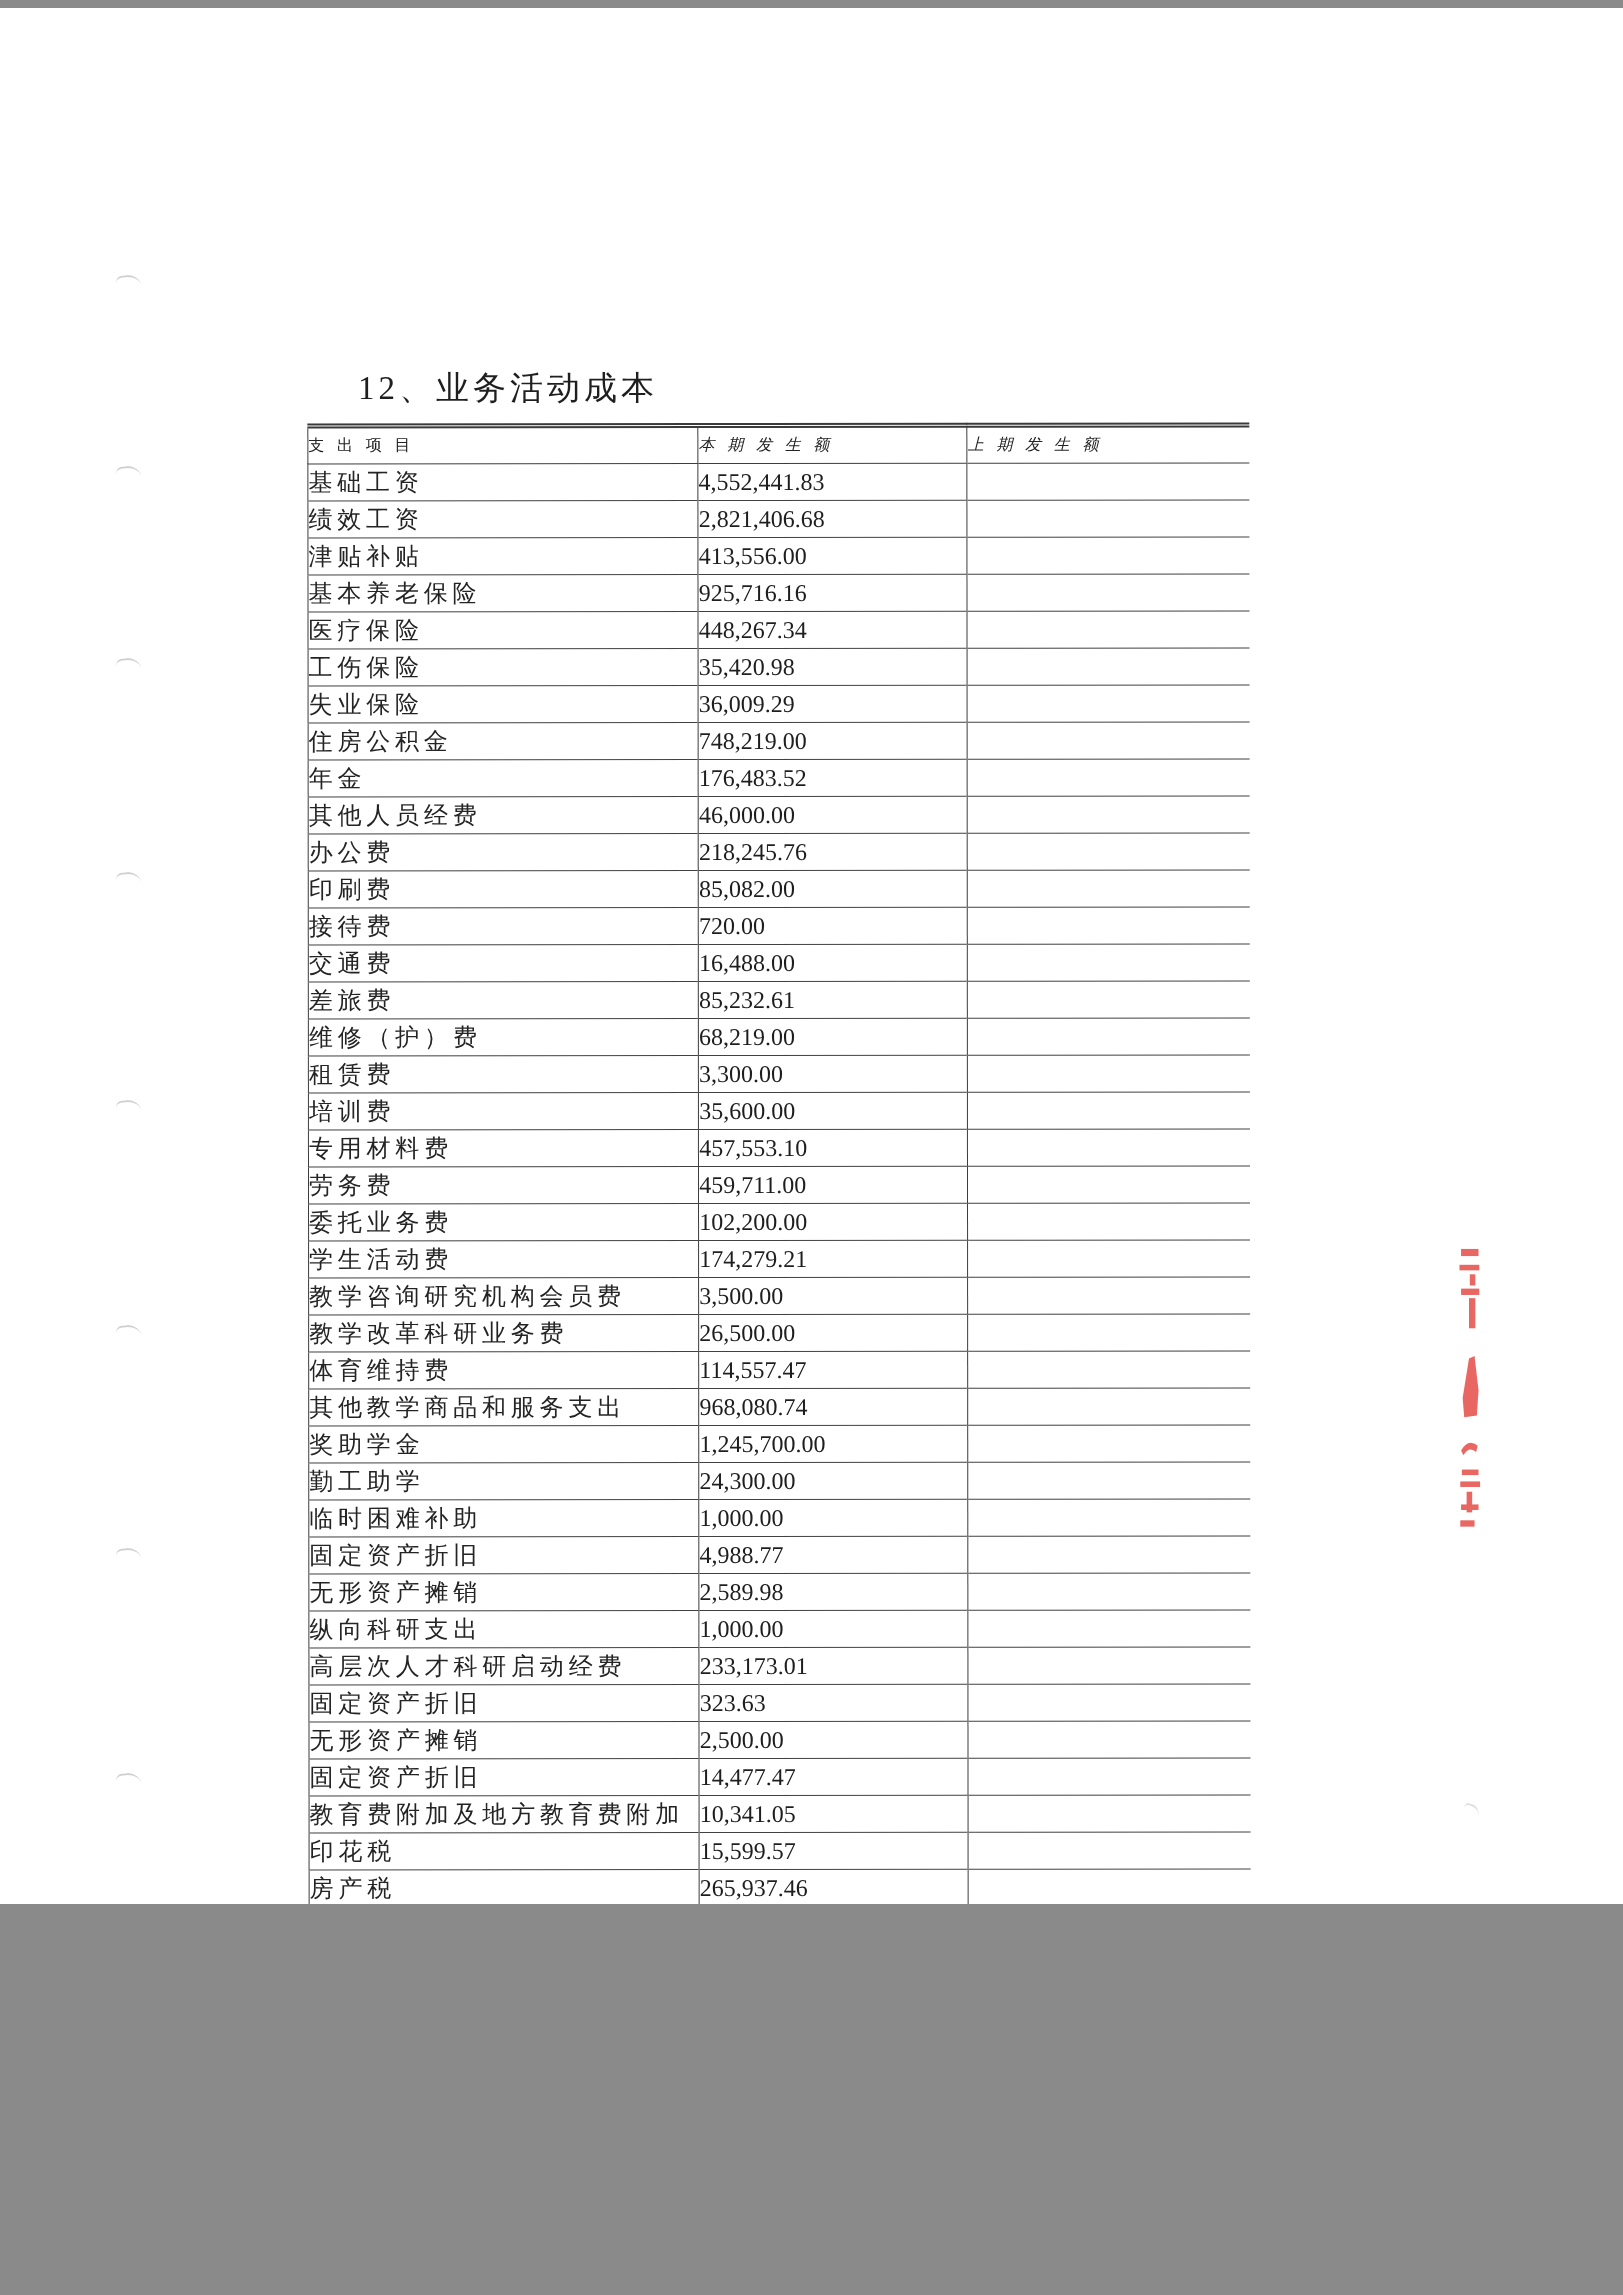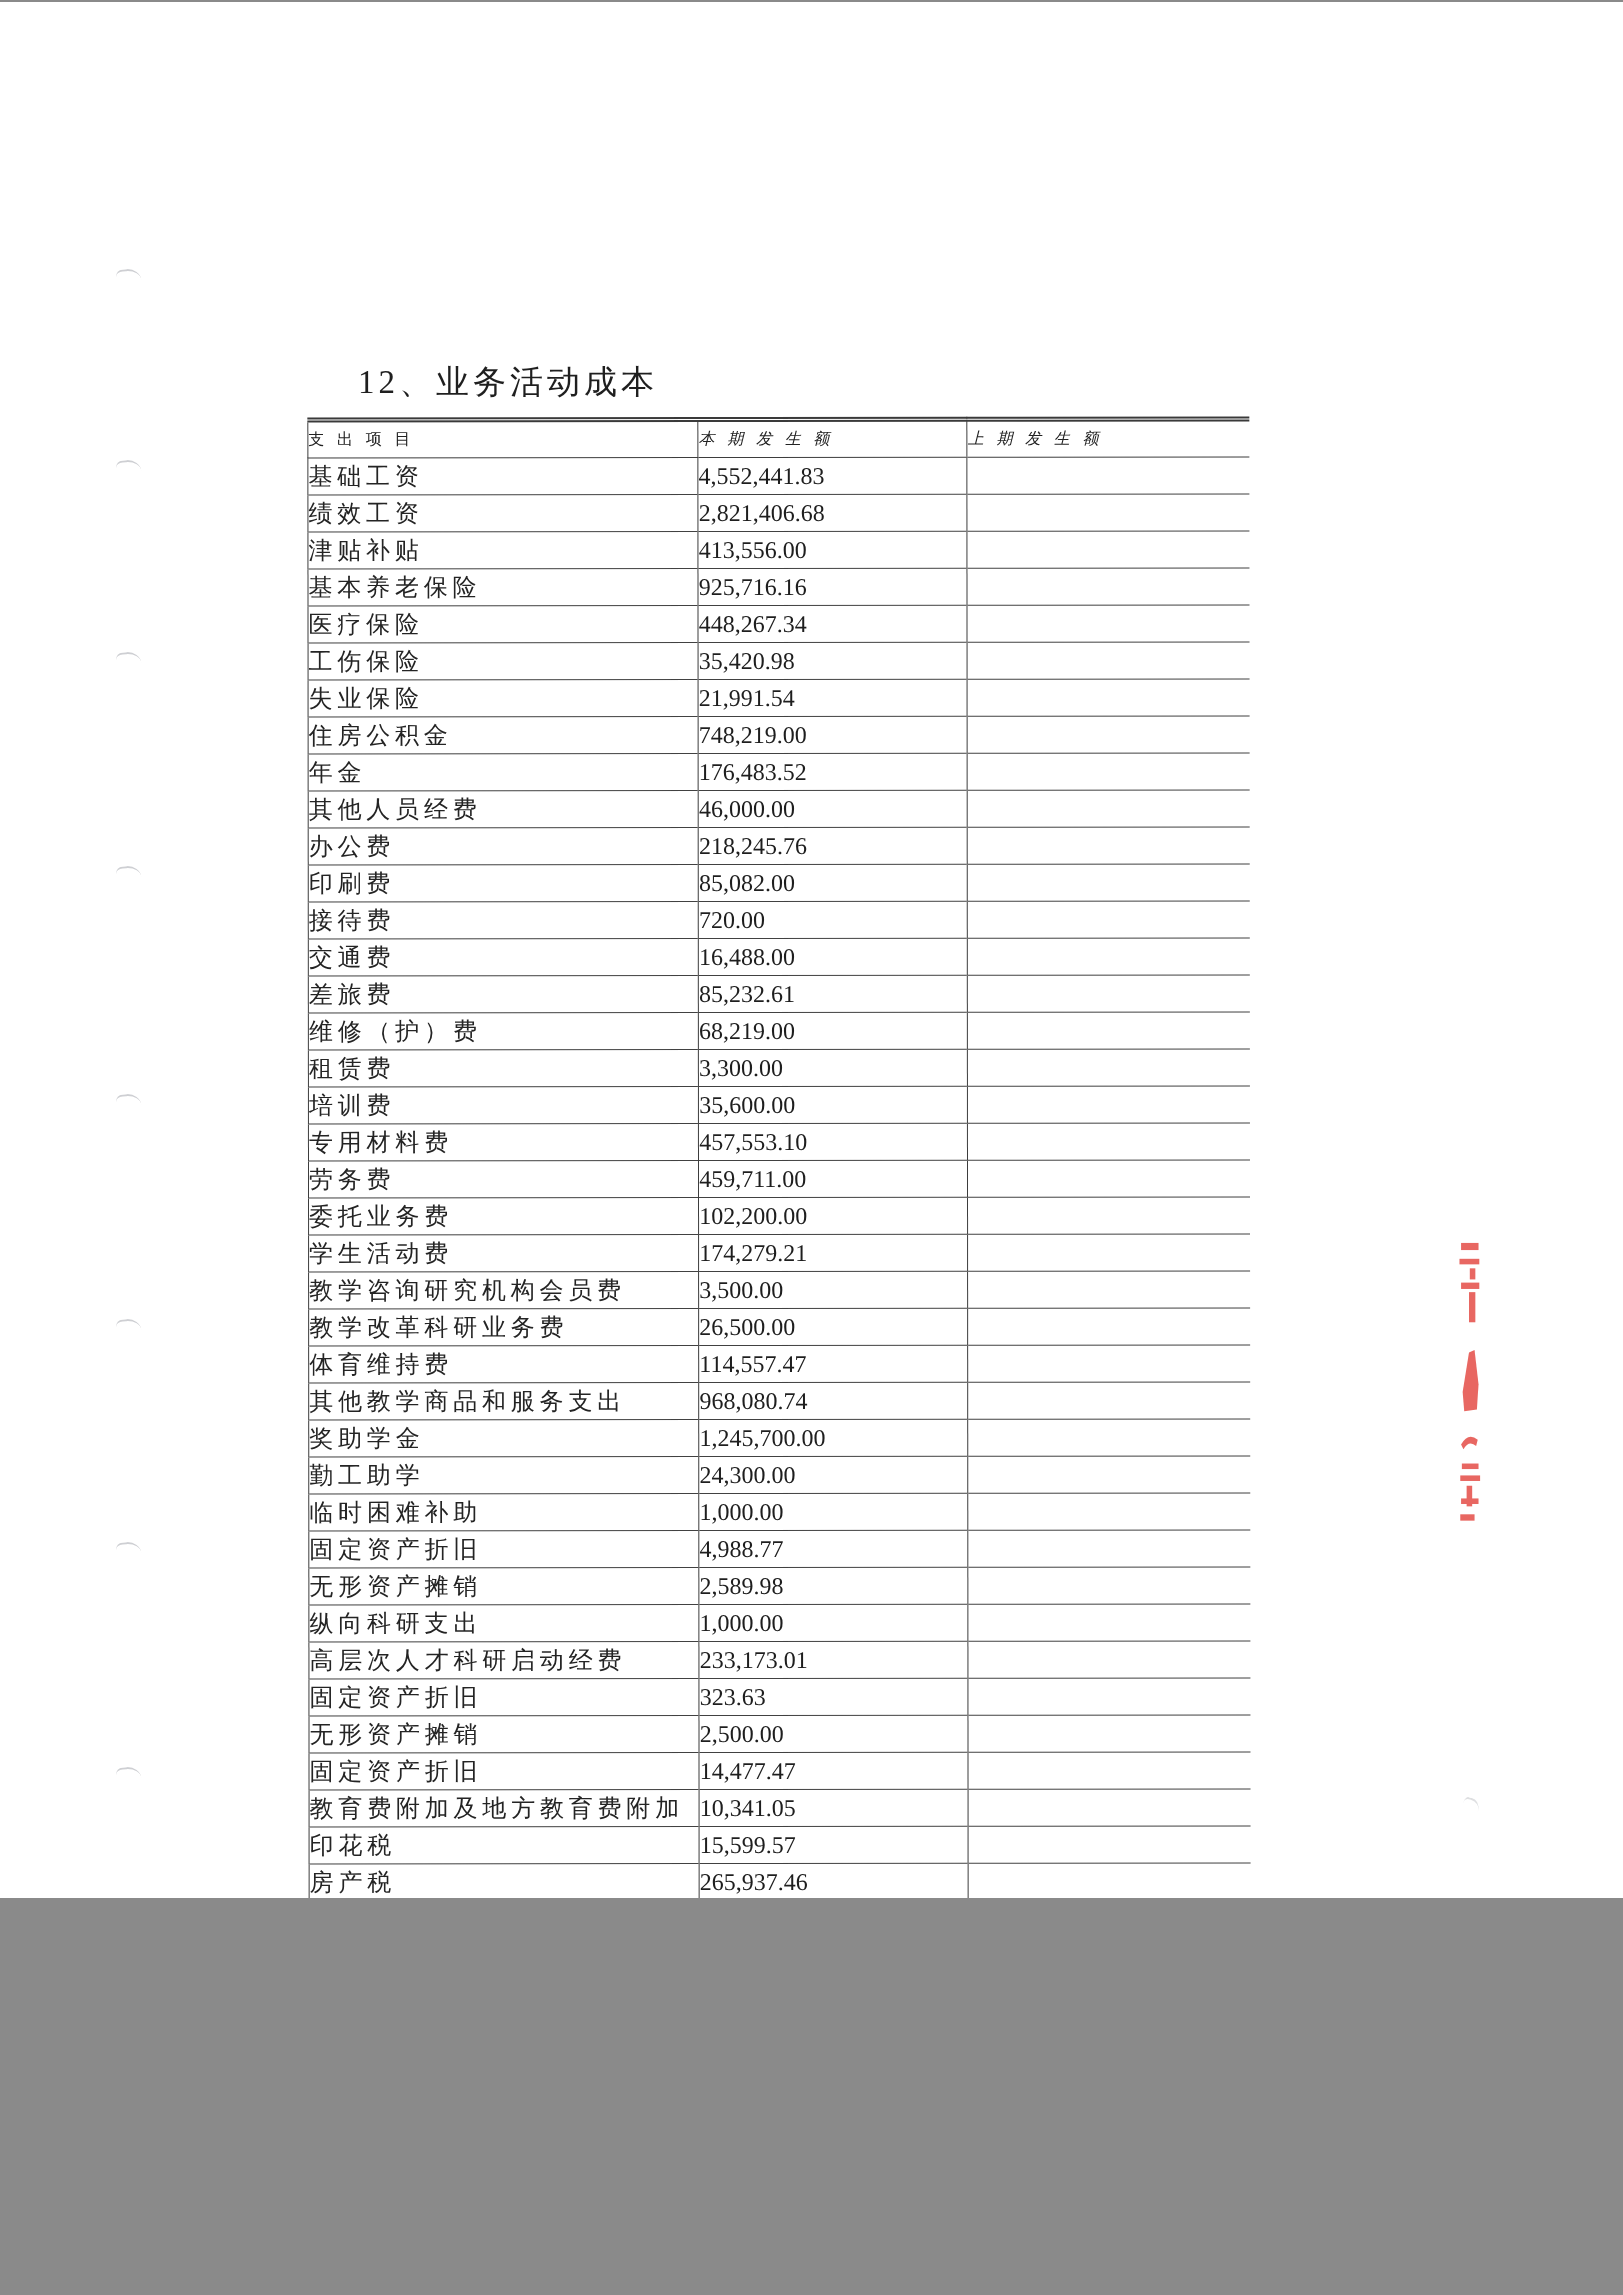--- a/index.html
+++ b/index.html
@@ -1,19 +1,19 @@
 <!DOCTYPE html>
 <html style="font-size:12.7px"><head>
 <meta charset="utf-8">
 <style>
   html,body{margin:0;padding:0;background:#8a8a8a;}
   .sheet{
     position:relative;
     width:1623px;height:1896px;
-    margin:2px auto;
+    margin:8px auto;
     background:#ffffff;
     overflow:hidden;
     font-family:"Liberation Serif","DejaVu Serif",serif;
     color:#262626;
   }
   .title{
     position:absolute;left:358px;top:358px;
     font-size:33px;letter-spacing:4px;color:#1f1f1f;
     white-space:nowrap;
   }
@@ -104,21 +104,21 @@
           <td class="b-cur">448,267.34</td>
           <td class="b-pri"></td>
         </tr>
         <tr>
           <td class="b-item">工伤保险</td>
           <td class="b-cur">35,420.98</td>
           <td class="b-pri"></td>
         </tr>
         <tr>
           <td class="b-item">失业保险</td>
-          <td class="b-cur">21,991.54</td>
+          <td class="b-cur">36,009.29</td>
           <td class="b-pri"></td>
         </tr>
         <tr>
           <td class="b-item">住房公积金</td>
           <td class="b-cur">748,219.00</td>
           <td class="b-pri"></td>
         </tr>
         <tr>
           <td class="b-item">年金</td>
           <td class="b-cur">176,483.52</td>

